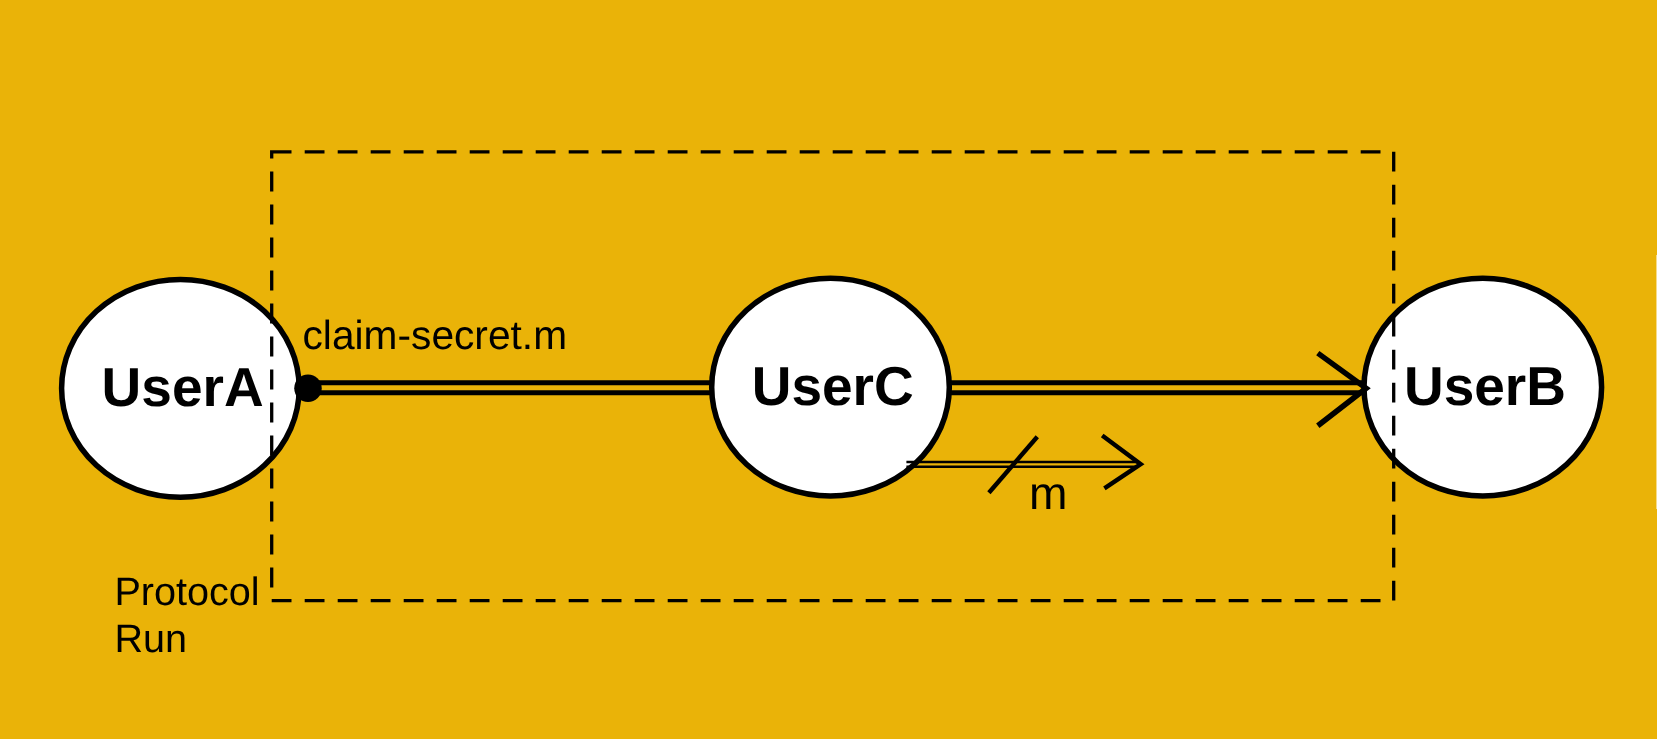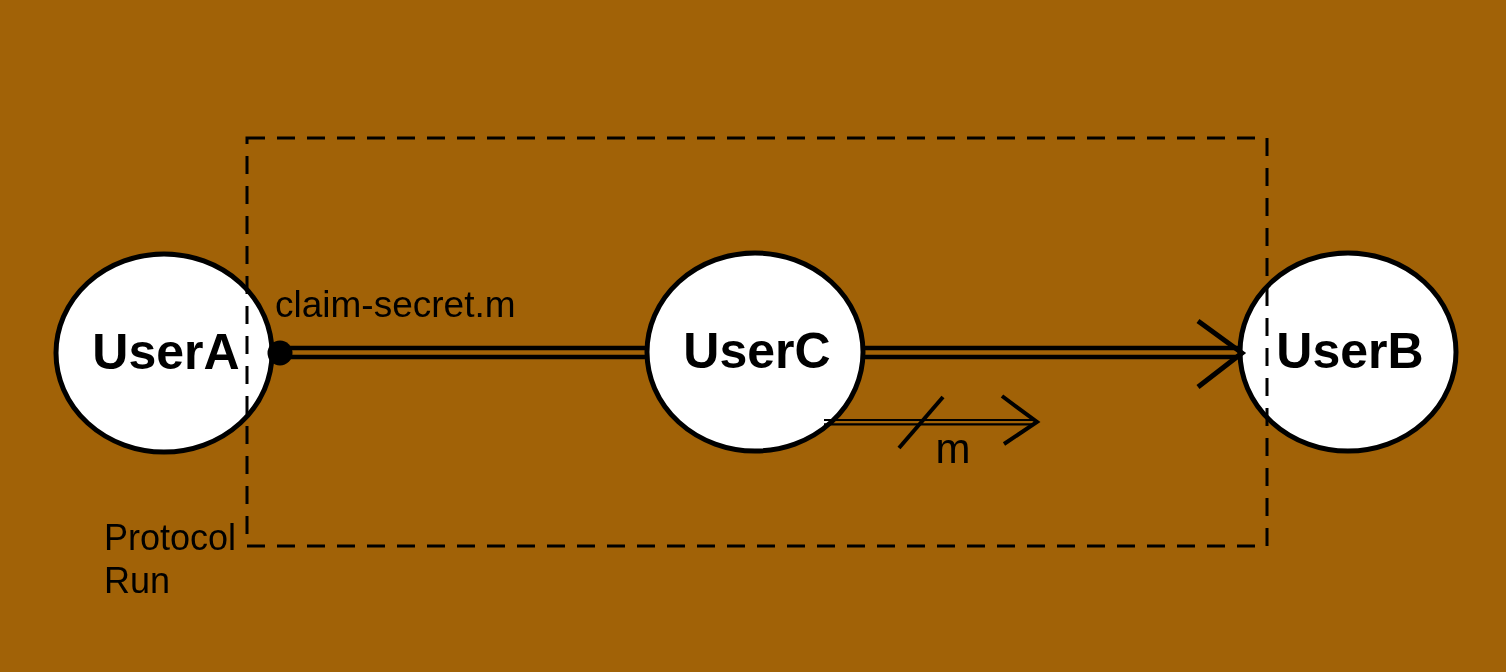--- a/index.html
+++ b/index.html
@@ -4,21 +4,21 @@
 <style>
   html, body {
     margin: 0;
     padding: 0;
     background: #ffffff;
   }
   .stage {
     position: relative;
     width: 1506px;
     height: 672px;
-    background: #a16207;
+    background: #eab308;
     overflow: hidden;
   }
   svg {
     display: block;
   }
   svg text {
     font-family: "Liberation Sans", "DejaVu Sans", sans-serif;
     fill: #000000;
   }
   .node-label {

